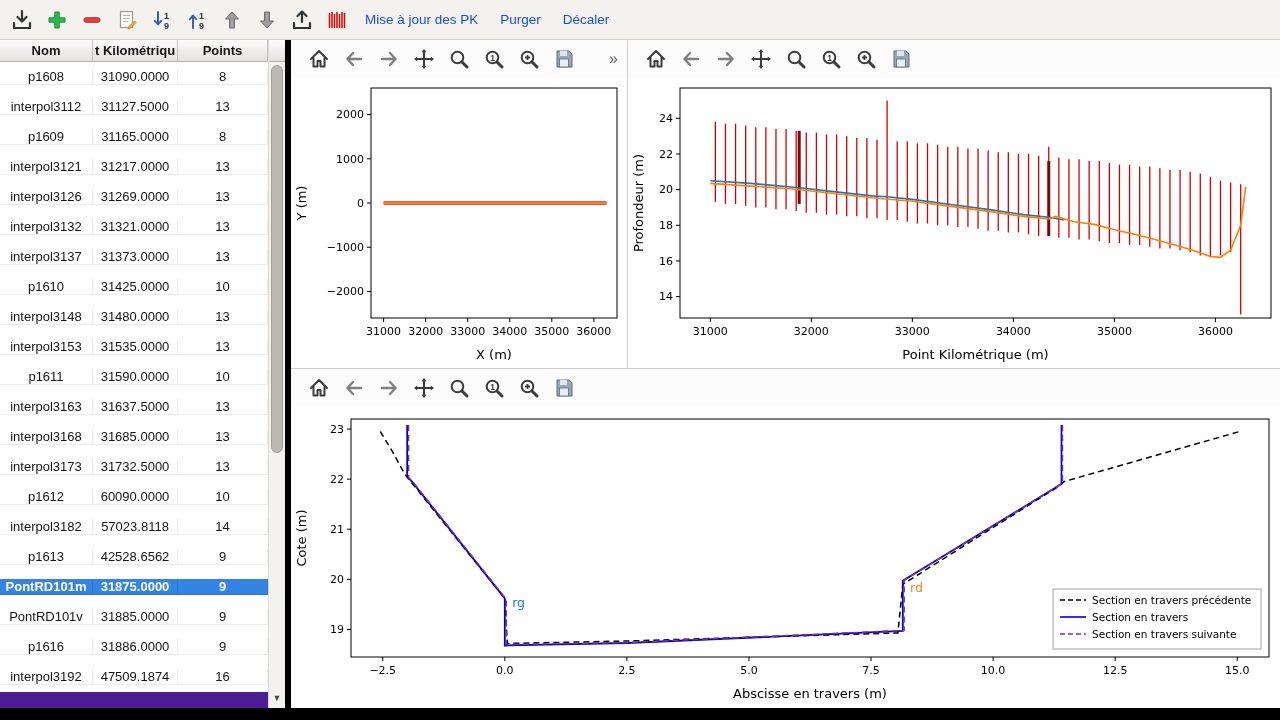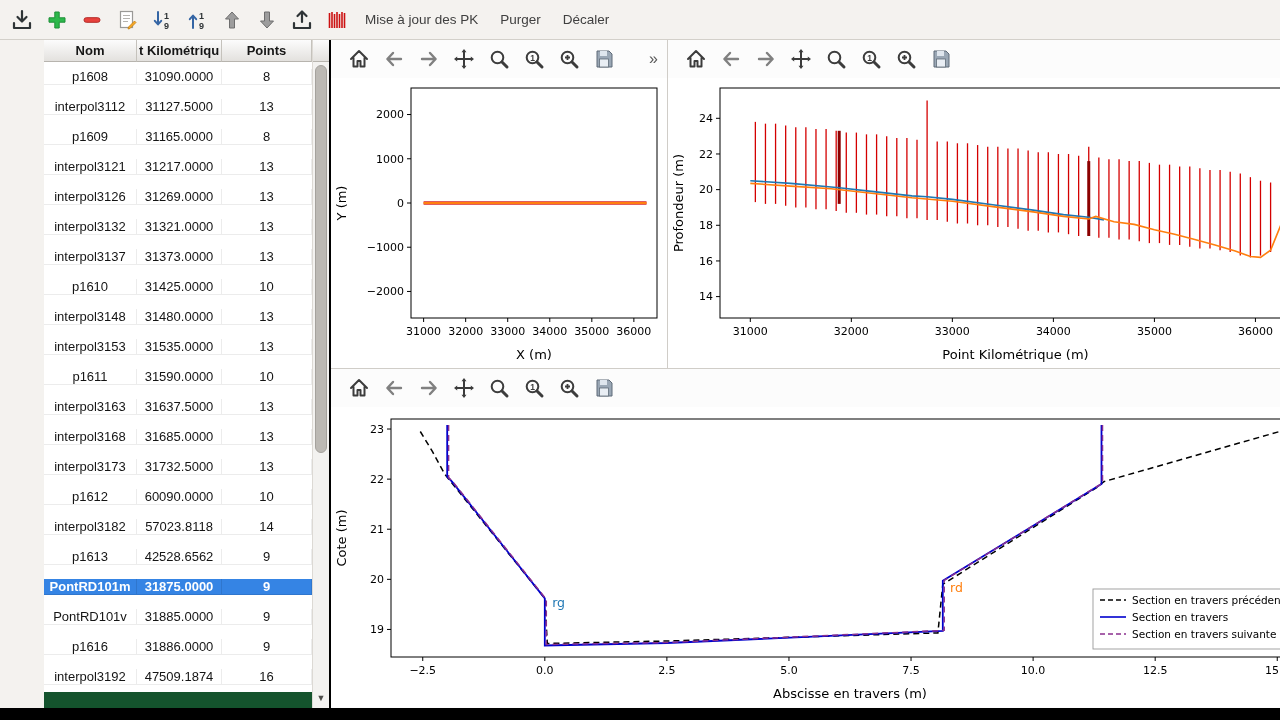--- a/index.html
+++ b/index.html
@@ -5,27 +5,27 @@
   * { box-sizing: border-box; }
   html,body { margin:0; padding:0; }
   body { width:1280px; height:720px; background:#000; font-family:"Liberation Sans",sans-serif; }
   .screen { position:relative; width:1280px; height:720px; background:#000; overflow:hidden; }
   .window { position:absolute; left:0; top:0; width:1280px; height:708px; background:#f4f2ef; display:flex; flex-direction:column; }
 
   
   .toolbar { flex:0 0 40px; display:flex; align-items:center; padding:0 4px; background:#f4f2ef; border-bottom:1px solid #d3d0ca; }
   .tb-btn { width:35px; height:34px; display:flex; align-items:center; justify-content:center; border:none; background:transparent; padding:0; }
   .tb-btn svg { width:24px; height:24px; }
-  .tb-text { border:none; background:transparent; font:13.5px "Liberation Sans",sans-serif; color:#404040; padding:0 11px; height:34px; cursor:default;text-align:right; }
+  .tb-text { border:none; background:transparent; font:13.5px "Liberation Sans",sans-serif; color:#1d4ed8; padding:0 11px; height:34px; cursor:default;text-align:right; }
 
   
   .main { flex:1; display:flex; min-height:0; }
 
   
-  .left-panel { flex:0 0 286px; display:flex; background:#14532d; border-right:2px solid #000000;margin-left:44px; }
+  .left-panel { flex:0 0 286px; display:flex; background:#4c1d95; border-right:6px solid #000000; }
   .table-area { width:268px; display:flex; flex-direction:column; }
   .thead { display:flex; flex:0 0 22px; }
   .th { background:linear-gradient(#fcfcfc,#e3e1de); border-right:1px solid #c5c2bc; border-bottom:1px solid #b7b4ae;
         font-weight:bold; font-size:13px; color:#161616; display:flex; align-items:center; overflow:hidden; white-space:nowrap; }
   .th.center { justify-content:center; }
   .th.clip { padding-left:2px; }
   .c0{ width:93px; } .c1{ width:85px; } .c2{ width:90px; }
   .tbody { flex:1; overflow:hidden; }
   .tr { display:flex; height:30px; background:#fff;align-items:center; }
   .td { border-right:1px solid #ececec; border-bottom:1px solid #ececec; font-size:13px; color:#141414;

